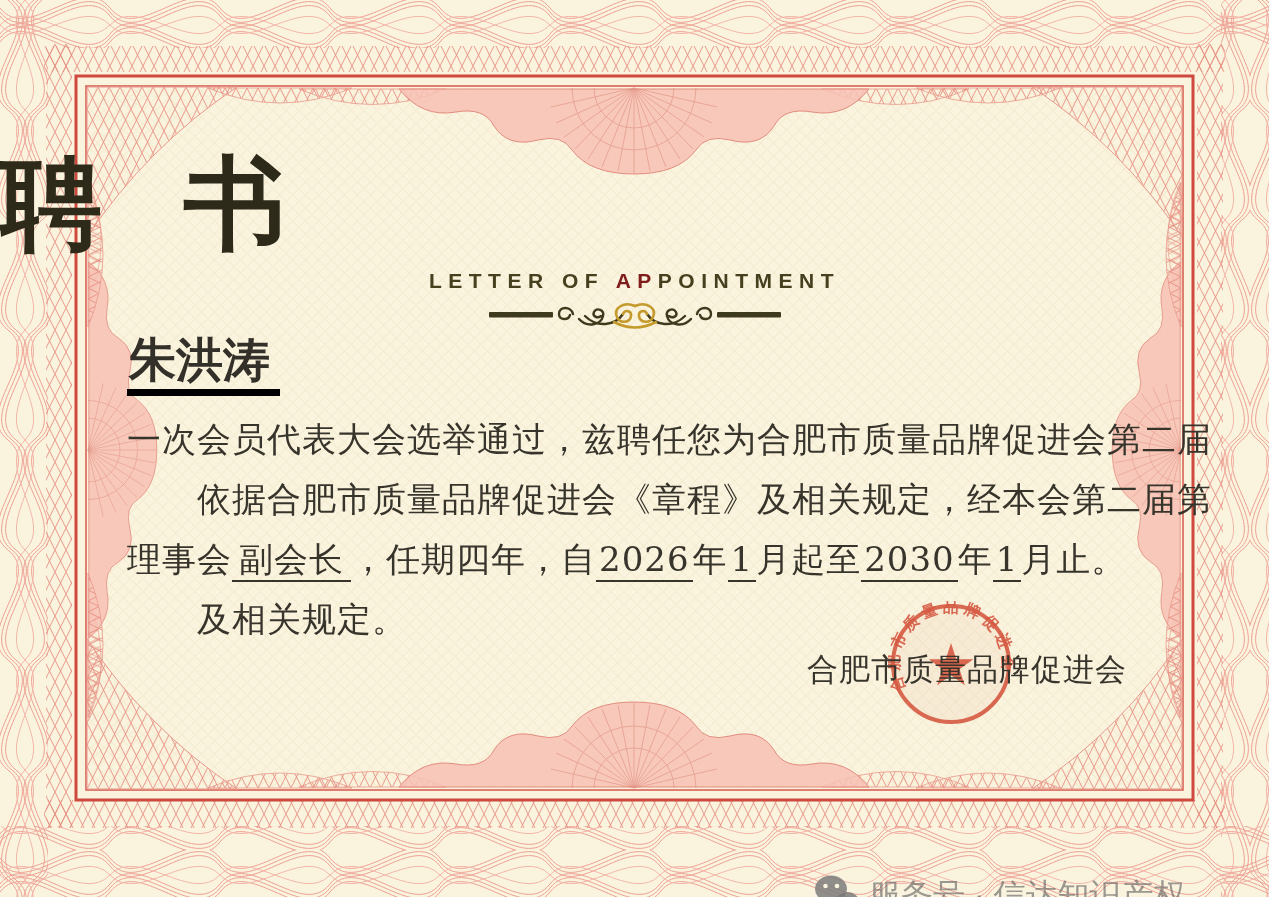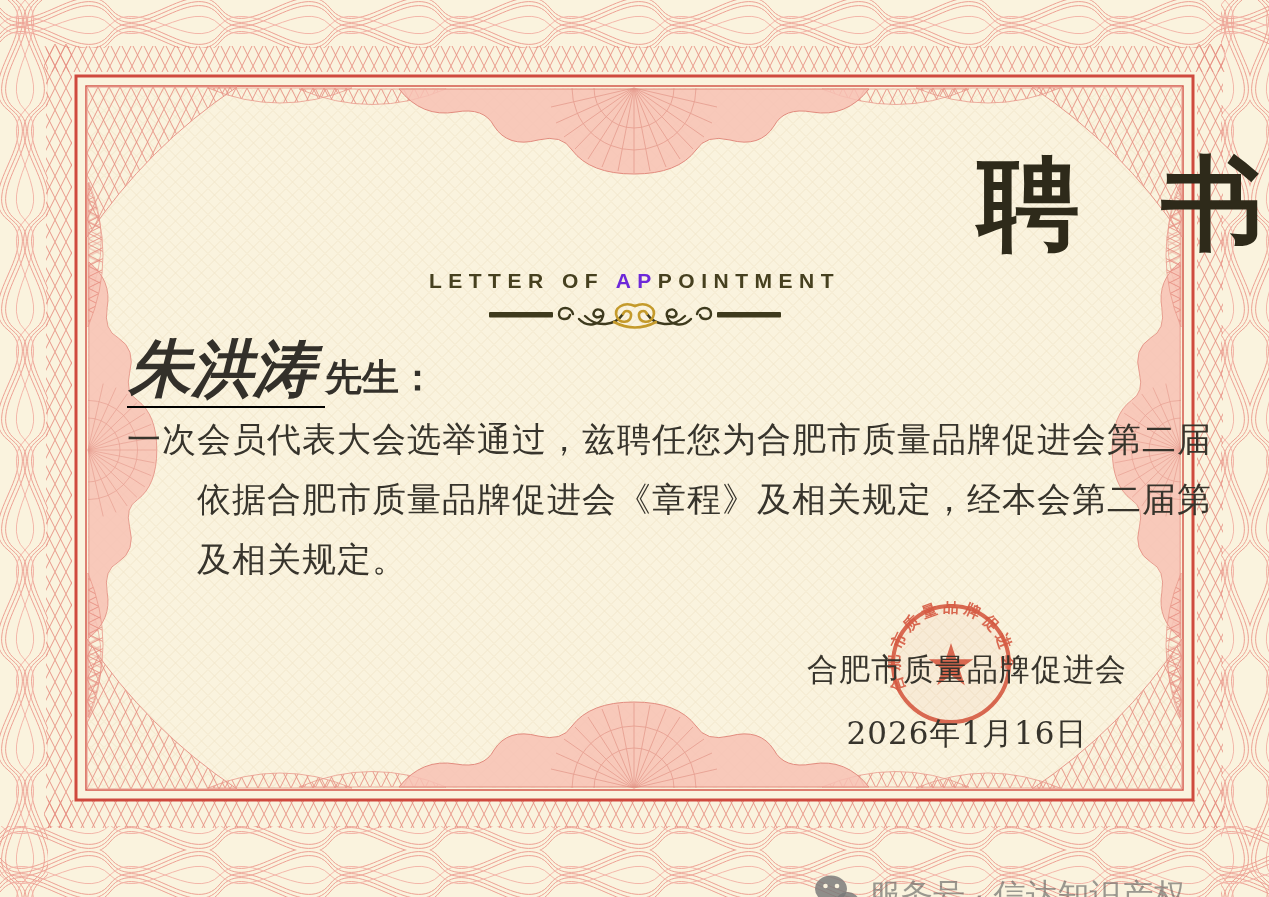--- a/index.html
+++ b/index.html
@@ -2,34 +2,34 @@
 <html><head>
 <meta charset="utf-8">
 <style>
   html,body{margin:0;padding:0;background:#e8e4da;}
   .certificate{
     position:relative;width:1269px;height:897px;background:#faf3de;
     overflow:hidden;font-family:"DejaVu Serif","Liberation Serif",serif;
   }
   .border-layer{position:absolute;left:0;top:0;}
   .page-title{
-    position:absolute;top:150px;left:0;width:100%;text-align:right;
+    position:absolute;top:150px;left:0;width:100%;text-align:left;
     font-size:102px;font-weight:700;color:#2e2a1a;letter-spacing:6px;word-spacing:34px;line-height:1.05;
   }
   .subtitle{
     position:absolute;top:269px;left:0;width:100%;text-align:center;
     font-family:"Liberation Sans","DejaVu Sans",sans-serif;
     font-size:21px;font-weight:700;letter-spacing:6.5px;color:#46401f;
   }
-  .subtitle .gold{color:#6d28d9;}
+  .subtitle .gold{color:#7f1d1d;}
   .flourish{position:absolute;top:297px;left:50%;transform:translateX(-50%);}
   .addressee{position:absolute;left:127px;top:333px;display:flex;align-items:baseline;color:#33302a;}
   .addressee .name{
-    font-size:62px;font-weight:700;font-style:italic;line-height:1.15;
-    border-bottom:2px solid #000000;padding:0 10px 2px 2px;
+    font-size:47px;font-weight:700;line-height:1.15;
+    border-bottom:7px solid #000000;padding:0 10px 2px 2px;
   }
   .addressee .honorific{font-size:37px;font-weight:600;}
   .body-text{position:absolute;left:127px;top:409px;width:1016px;font-size:34px;color:#37342c;letter-spacing:1px;}
   .body-line{height:60px;line-height:60px;white-space:nowrap;}
   .indent{padding-left:70px;}
   .u{border-bottom:2.5px solid #37342c;padding:0 3px 1px;}
   .u.pos{padding:0 7px 1px;}
   .seal{position:absolute;left:888px;top:601px;width:126px;height:126px;mix-blend-mode:multiply;opacity:.92;}
   .signature{position:absolute;top:649px;right:142px;text-align:center;color:#37342c;}
   .signature .org{font-size:31px;letter-spacing:1px;}
@@ -150,45 +150,44 @@
     </g>
     <g fill="none" stroke="#c49a2b" stroke-width="2.6" stroke-linecap="round">
       <path d="M150 9 c-11 -5 -22 2 -18 11 c3 7 13 6 14 -1 c0.8 -5 -6 -7 -8 -2"></path>
       <path d="M150 9 c11 -5 22 2 18 11 c-3 7 -13 6 -14 -1 c-0.8 -5 6 -7 8 -2"></path>
       <path d="M129 25 q21 11 42 0"></path>
     </g>
   </svg>
 
   <div class="addressee">
     <span class="name">朱洪涛</span>
-      <span class="honorific">先生：</span>
   </div>
 
   <div class="body-text">
     <div class="body-line">一次会员代表大会选举通过，兹聘任您为合肥市质量品牌促进会第二届</div>
     <div class="body-line indent">依据合肥市质量品牌促进会《章程》及相关规定，经本会第二届第</div>
+    <div class="body-line"><span>理事会</span><span class="u pos">副会长</span><span>，任期四年，自</span><span class="u">2026</span><span>年</span><span class="u">1</span><span>月起至</span><span class="u">2030</span><span>年</span><span class="u">1</span><span>月止。</span></div>
     <div class="body-line indent">及相关规定。</div>
   </div>
 
   <div class="seal">
     <svg width="126" height="126" viewBox="0 0 126 126" aria-hidden="true">
       <defs>
         <path id="arcP" d="M 63 115 A 52 52 0 1 1 63.01 115" fill="none"></path>
       </defs>
       <circle cx="63" cy="63" r="58" fill="rgba(216,80,60,0.05)" stroke="#d8503c" stroke-width="4" opacity="0.9"></circle>
       <text x="63" y="84" text-anchor="middle" font-size="58" font-family="DejaVu Sans, sans-serif" fill="#d8503c" opacity="0.9">★</text>
       <text font-size="15.5" font-weight="bold" letter-spacing="4.5" fill="#d8503c" opacity="0.9" font-family="DejaVu Serif, serif">
         <textPath href="#arcP" startOffset="55">合肥市质量品牌促进会</textPath>
       </text>
     </svg>
   </div>
 
   <div class="signature">
     <div class="org">合肥市质量品牌促进会</div>
-    <div class="date">2026年1月16日</div>
   </div>
 
   <div class="watermark">
     <svg width="46" height="44" viewBox="0 0 46 44" aria-hidden="true">
       <g fill="#787878" fill-opacity="0.82">
         <ellipse cx="17" cy="15" rx="16" ry="13.5"></ellipse>
         <path d="M8 26 L14 23 L7 33 Z"></path>
         <ellipse cx="33.5" cy="28" rx="11.5" ry="10"></ellipse>
         <path d="M39 36 L35 34 L42 42 Z"></path>
       </g>

